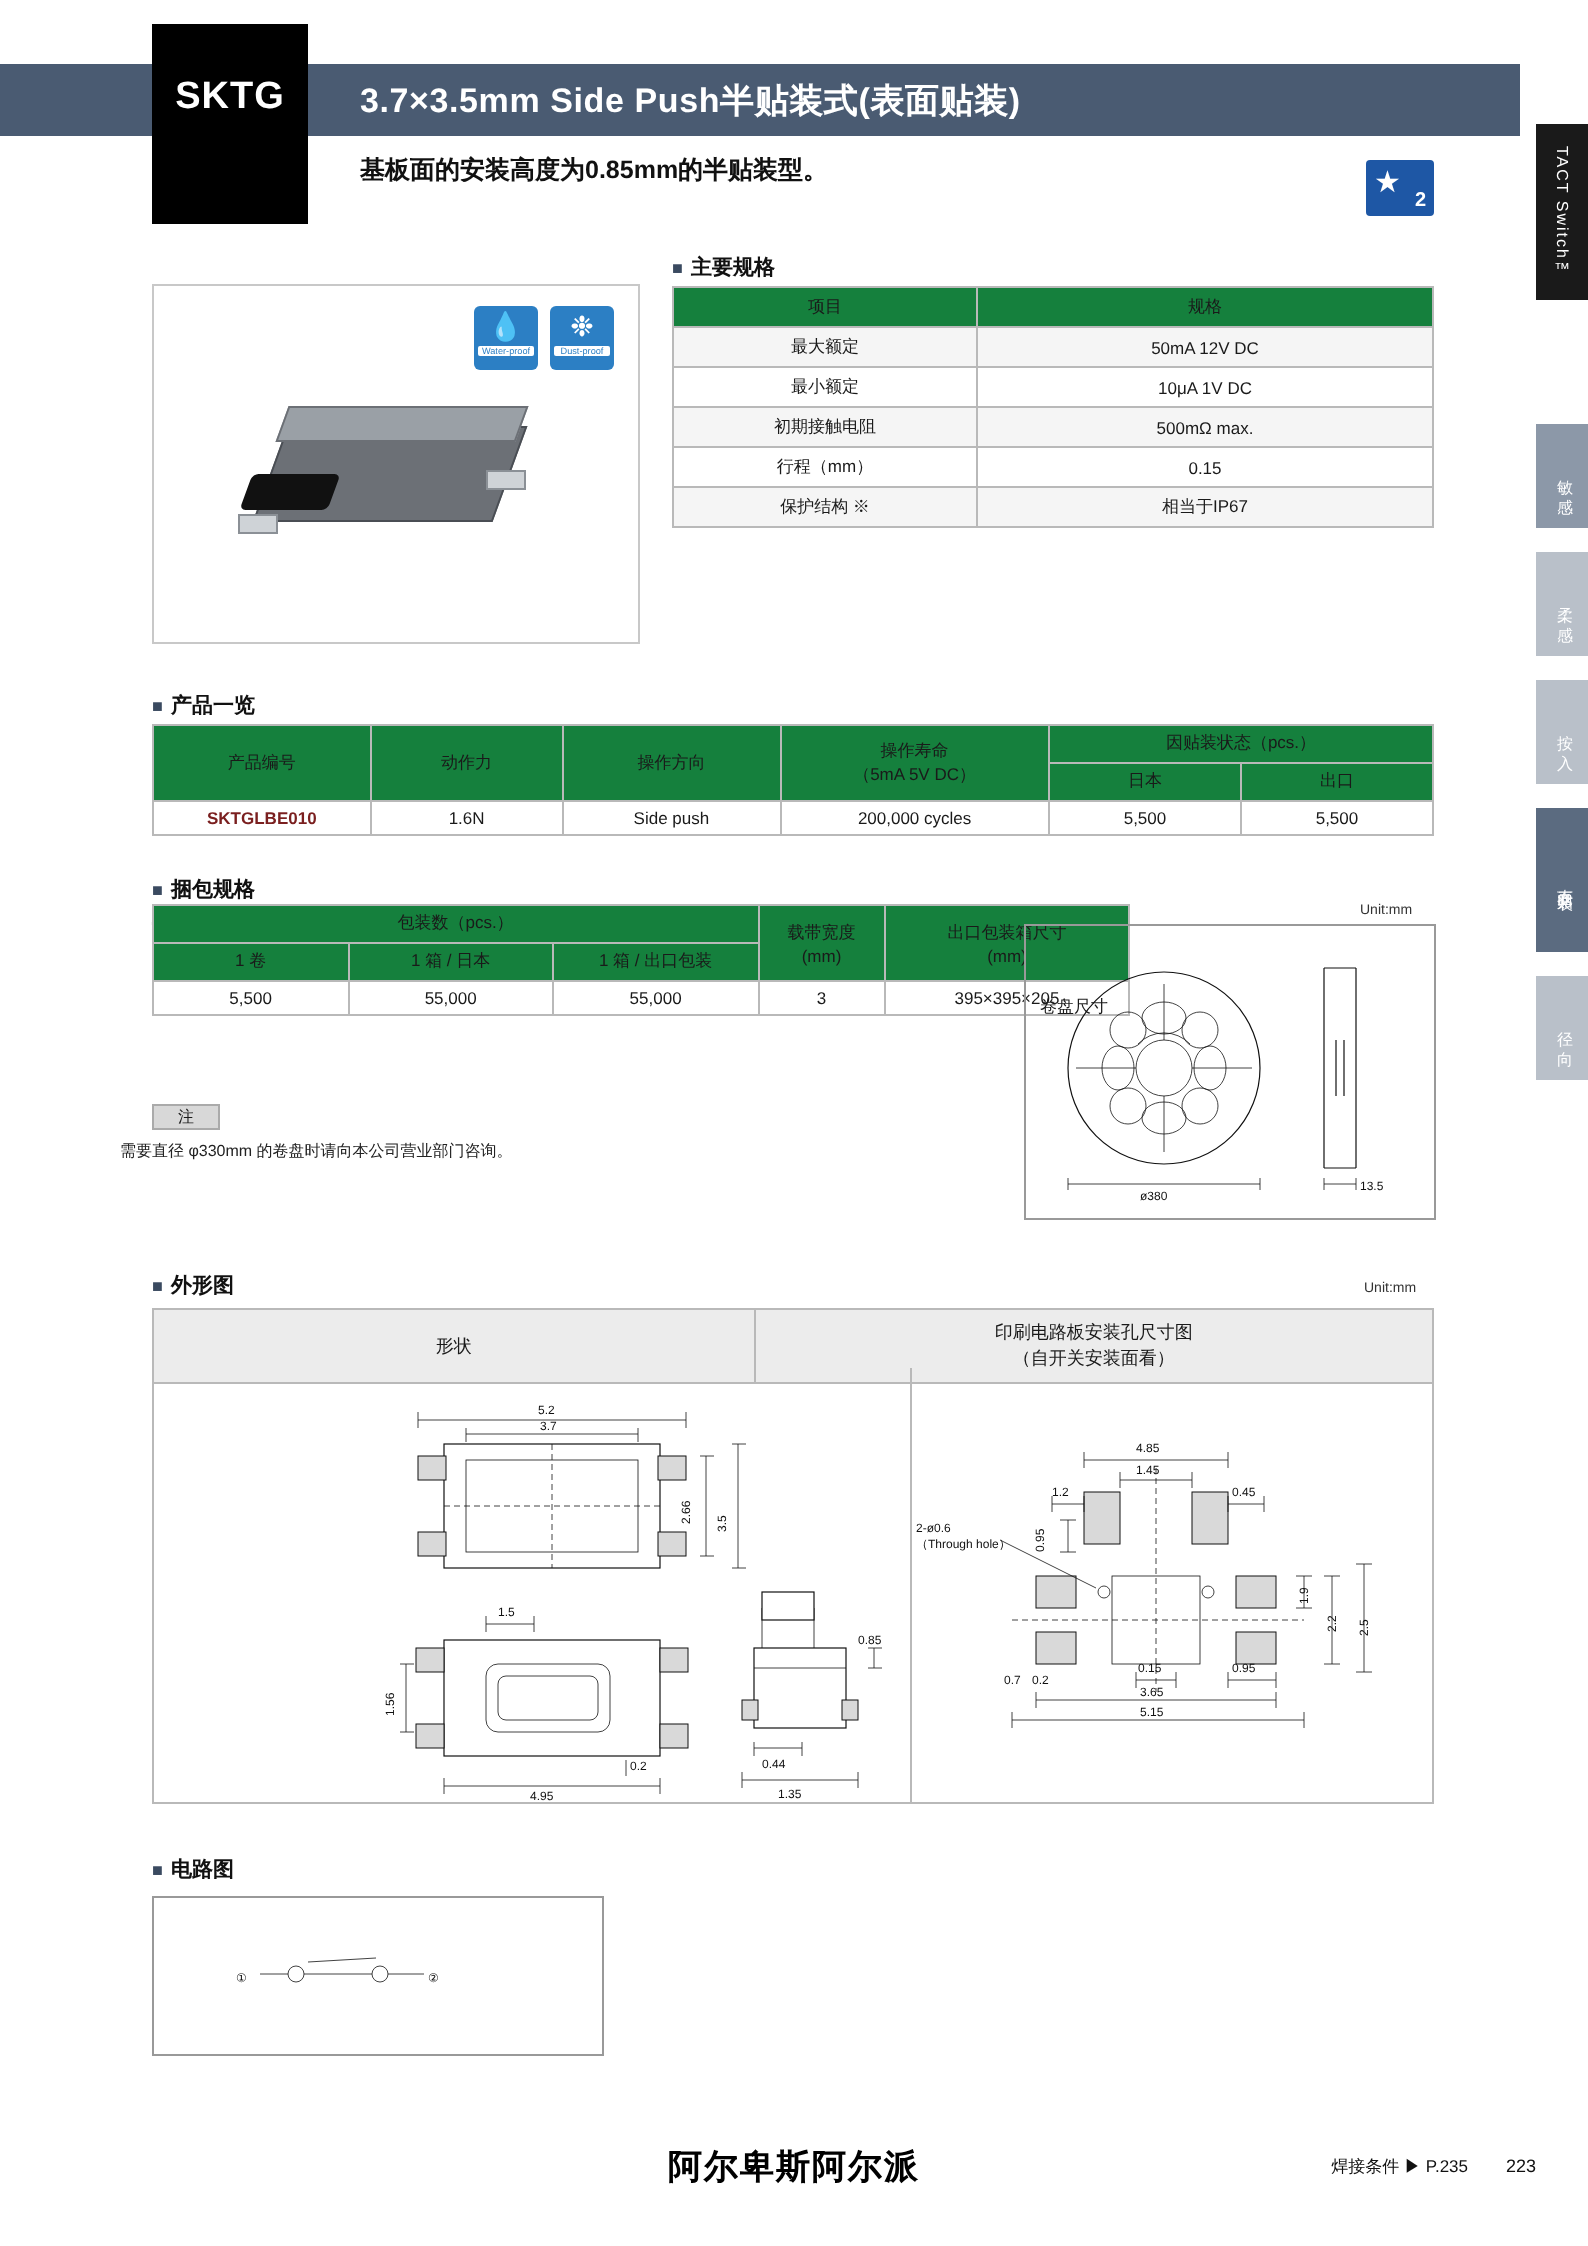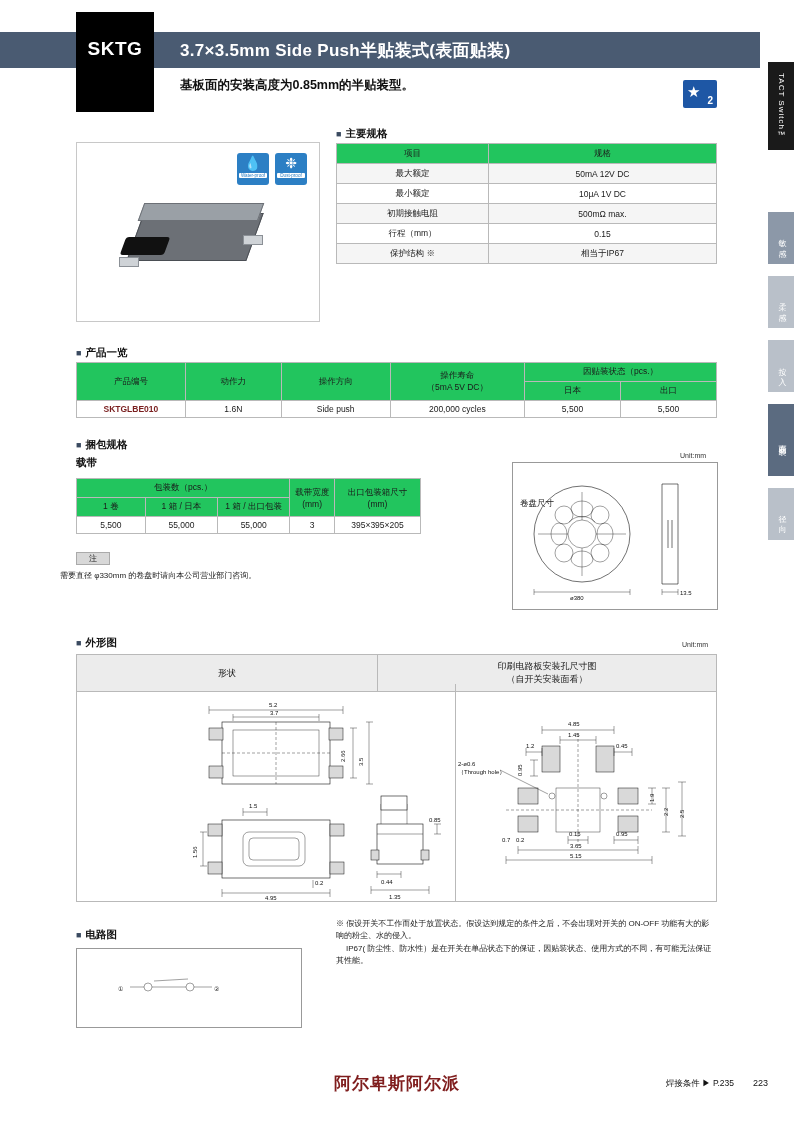--- a/index.html
+++ b/index.html
@@ -109,33 +109,33 @@
   .sw-leg1 { left:4px; top:66px; }
   .sw-leg2 { left:128px; top:44px; }
 
   
   table { border-collapse:collapse; font-size:8.5px; }
   .tbl { position:absolute; }
   .tbl th, .tbl td {
     border:1px solid #b9b9b9; text-align:center; vertical-align:middle;
     padding:3px 2px; color:#1a1a1a;
   }
-  .tbl th { background:#22c55e; font-weight:normal; }
+  .tbl th { background:#15803d; font-weight:normal; }
   .tbl tr.alt td { background:#f5f5f5; }
 
   
   #spec-table { left:336px; top:143px; width:381px; }
   #spec-table th, #spec-table td { height:20px; }
 
   
   #prod-table { left:76px; top:362px; width:641px; }
   #prod-table td.code { font-weight:bold; color:#7a1f1f; }
 
   
-  #pack-table { left:76px; top:478px; width:345px; }
+  #pack-table { left:76px; top:452px; width:489px; }
 
   
   .reel-box {
     position:absolute; left:512px; top:462px; width:206px; height:148px;
     border:1px solid #999;
   }
   .reel-title { position:absolute; left:520px; top:470px; font-size:8.5px;margin-top:28px; }
 
   
   .note-tag {
@@ -159,21 +159,21 @@
     border:1px solid #999;
   }
   .circuit-svg { position:absolute; left:76px; top:948px; }
 
   .caution { position:absolute; left:336px; top:918px; width:380px; font-size:8px; line-height:1.55; color:#222; }
   .caution .ind { display:block; text-indent:10px; }
 
   
   .footer-brand {
     position:absolute; left:0; top:1072px; width:794px; text-align:center;
-    font-size:17px; font-weight:bold; color:#7f1d1d; letter-spacing:1px;
+    font-size:17px; font-weight:bold; color:#000000; letter-spacing:1px;
   }
   .footer-right { position:absolute; right:60px; top:1078px; font-size:8.5px; color:#111; }
   .page-num { position:absolute; right:26px; top:1078px; font-size:9px; color:#111; }
 
   svg { display:block; }
   .dim { font-size:6px; fill:#111; font-family:"Liberation Sans", sans-serif; }
   .ln { stroke:#111; stroke-width:0.6; fill:none; }
   .lnf { stroke:#111; stroke-width:0.6; fill:#fff; }
   .thin { stroke:#111; stroke-width:0.4; fill:none; }
   .dash { stroke:#111; stroke-width:0.4; fill:none; stroke-dasharray:3 2; }
@@ -466,24 +466,20 @@
   <div class="circuit-box"></div>
   <svg class="circuit-svg" width="226" height="80">
     <text class="dim" x="42" y="43">①</text>
     <circle class="thin" cx="72" cy="39" r="4"></circle>
     <circle class="thin" cx="114" cy="39" r="4"></circle>
     <path class="thin" d="M54 39 L68 39 M76 39 L110 39 M118 39 L136 39"></path>
     <path class="thin" d="M78 33 L112 31"></path>
     <text class="dim" x="138" y="43">②</text>
   </svg>
 
-  <div class="caution">
-    <span>※ 假设开关不工作而处于放置状态。假设达到规定的条件之后，不会出现对开关的 ON-OFF 功能有大的影响的粉尘、水的侵入。</span>
-    <span class="ind">IP67( 防尘性、防水性）是在开关在单品状态下的保证，因贴装状态、使用方式的不同，有可能无法保证其性能。</span>
-  </div>
 
   <div class="footer-brand">阿尔卑斯阿尔派</div>
   <div class="footer-right">
     <span>焊接条件</span>
     <span>▶ P.235</span>
   </div>
   <div class="page-num">223</div>
 
 </div>
 

